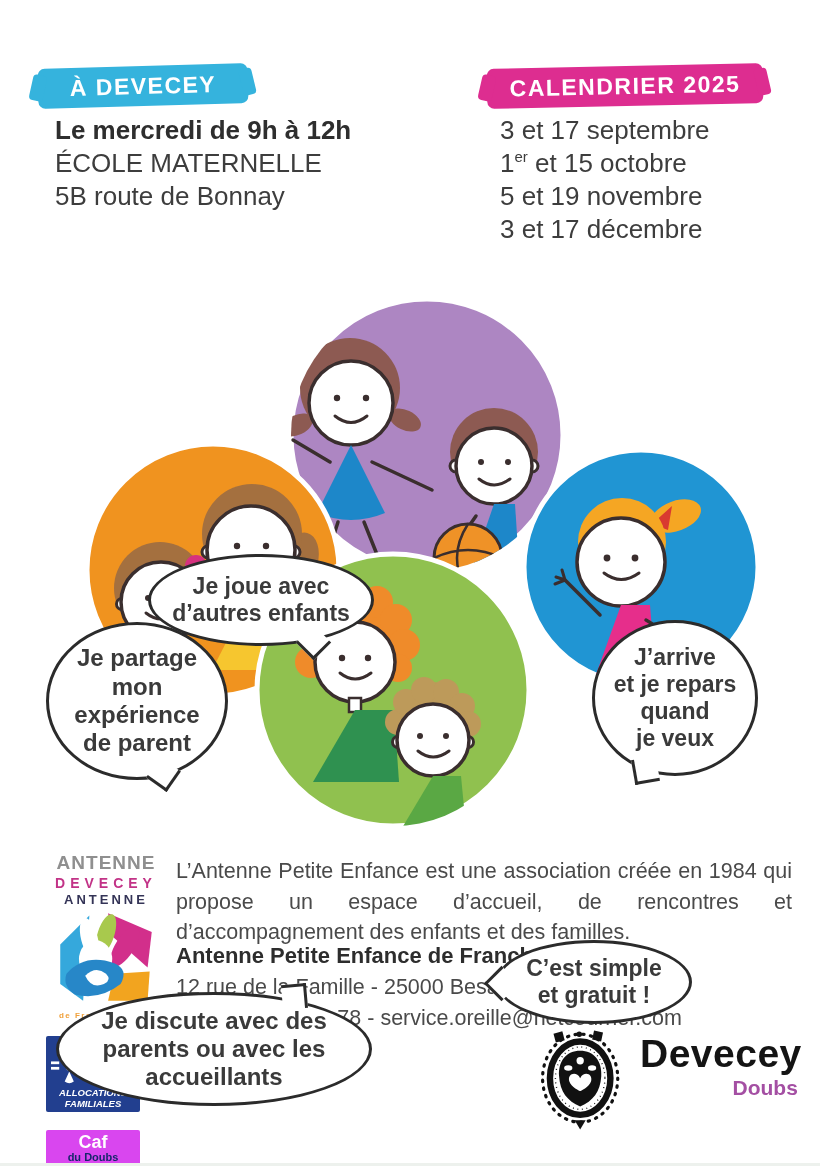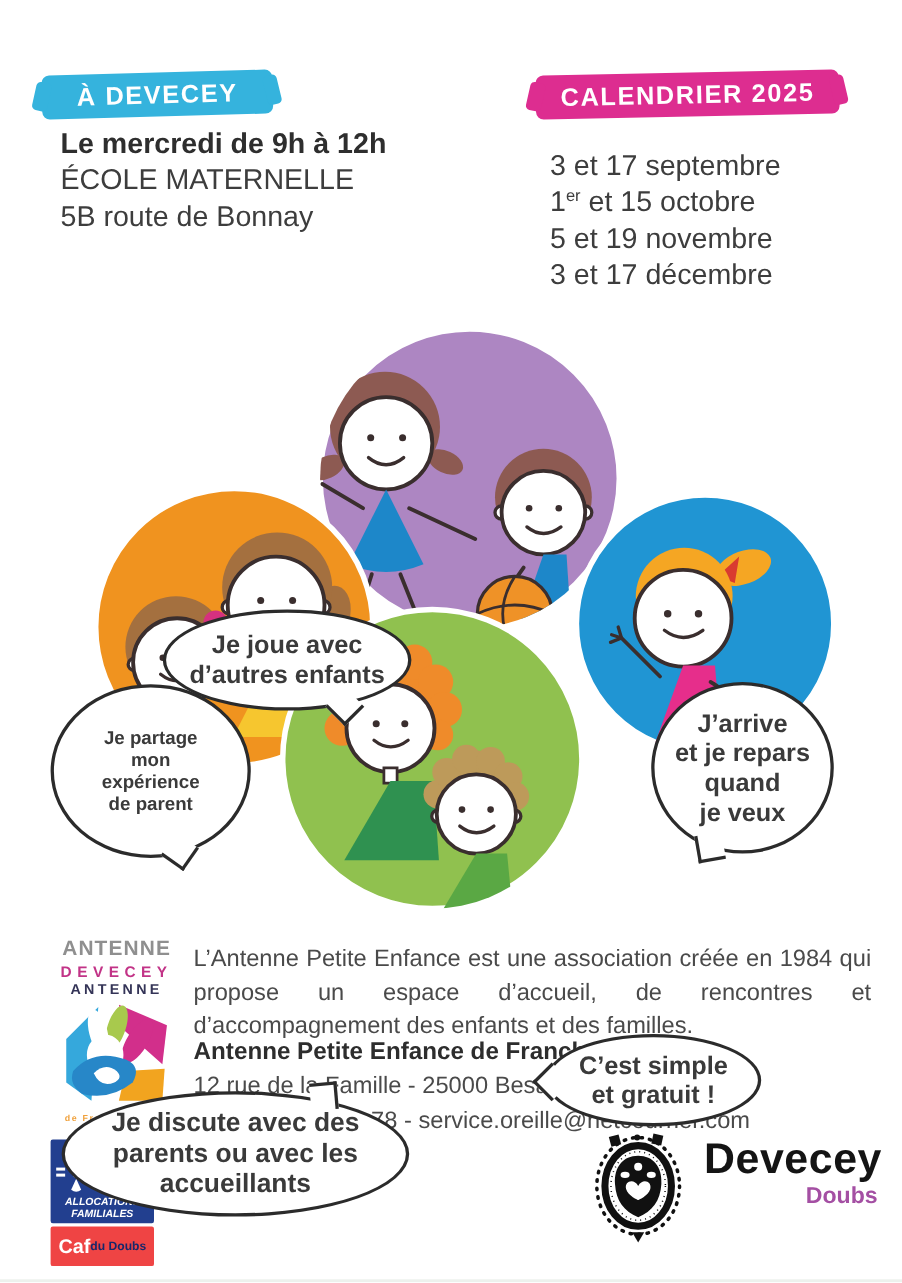--- a/index.html
+++ b/index.html
@@ -34,21 +34,21 @@
   .banner-pink{left:487px;top:66px;width:276px;height:40px;background:#dd2d90;transform:rotate(-1.2deg);}
 
   .schedule-block{
     position:absolute;left:55px;top:114px;width:400px;
     color:#3d3d3d;font-size:26px;line-height:33px;
   }
   .schedule-block .bold-line{font-weight:bold;color:#2e2e2e;}
 
   .dates-block{
     position:absolute;left:500px;top:114px;width:290px;
-    color:#3d3d3d;font-size:26px;line-height:33px;margin-top:20px;
+    color:#3d3d3d;font-size:26px;line-height:33px;
   }
   .d-sup{vertical-align:super;font-size:15px;line-height:0;}
 
   
   .illustration{position:absolute;left:0;top:270px;width:720px;height:590px;}
   .illustration svg{position:absolute;left:0;top:0;}
 
   
   .bubble{
     position:absolute;
@@ -67,21 +67,21 @@
   }
   .tail{
     position:absolute;z-index:1;
     width:22px;height:22px;background:#ffffff;
     border-right:3px solid #2b2b2b;border-bottom:3px solid #2b2b2b;
   }
   .bubble-play   {left:148px;top:284px;width:220px;height:86px;}
   .bubble-play   .bubble-text{font-size:23px;}
   .bubble-play   .tail{bottom:-12px;left:150px;transform:rotate(45deg);}
   .bubble-share  {left:46px;top:352px;width:176px;height:152px;}
-  .bubble-share  .bubble-text{font-size:17px;}
+  .bubble-share  .bubble-text{font-size:24px;}
   .bubble-share  .tail{bottom:-10px;left:102px;transform:rotate(35deg);}
   .bubble-arrive {left:592px;top:350px;width:160px;height:150px;}
   .bubble-arrive .bubble-text{font-size:23px;}
   .bubble-arrive .tail{bottom:-10px;left:38px;transform:rotate(80deg);}
   .bubble-simple {left:496px;top:670px;width:190px;height:78px;}
   .bubble-simple .bubble-text{font-size:23px;}
   .bubble-simple .tail{left:-10px;top:28px;transform:rotate(135deg);}
   .bubble-discuss{left:56px;top:722px;width:310px;height:108px;}
   .bubble-discuss .bubble-text{font-size:24px;}
   .bubble-discuss .tail{top:-11px;right:62px;transform:rotate(-95deg);}
@@ -102,22 +102,22 @@
 
   
   .caf-logo{position:absolute;left:46px;top:1036px;width:94px;}
   .caf-top{
     background:#223f8f;height:76px;border-radius:2px;
     display:flex;flex-direction:column;align-items:center;justify-content:flex-end;
     padding-bottom:3px;box-sizing:border-box;
   }
   .caf-words{color:#ffffff;font-style:italic;font-weight:bold;font-size:9.5px;line-height:1.1;text-align:center;}
   .caf-bottom{
-    background:#ef4444;height:36px;margin-top:3px;border-radius:2px;
-    display:flex;flex-direction:row;align-items:center;justify-content:center;line-height:1;
+    background:#d946ef;height:36px;margin-top:18px;border-radius:2px;
+    display:flex;flex-direction:column;align-items:center;justify-content:center;line-height:1;
   }
   .caf-name{color:#ffffff;font-weight:bold;font-size:18px;}
   .caf-sub{color:#16276b;font-weight:bold;font-size:11px;margin-top:1px;}
 
   
   .devecey-logo{position:absolute;left:538px;top:1030px;display:flex;align-items:flex-start;}
   .devecey-text{margin-left:14px;margin-top:4px;text-align:right;}
   .devecey-name{font-size:39px;font-weight:800;color:#141414;letter-spacing:0.5px;line-height:1;}
   .devecey-sub{font-size:21px;font-weight:bold;color:#a44fa3;margin-top:3px;padding-right:4px;}
 

